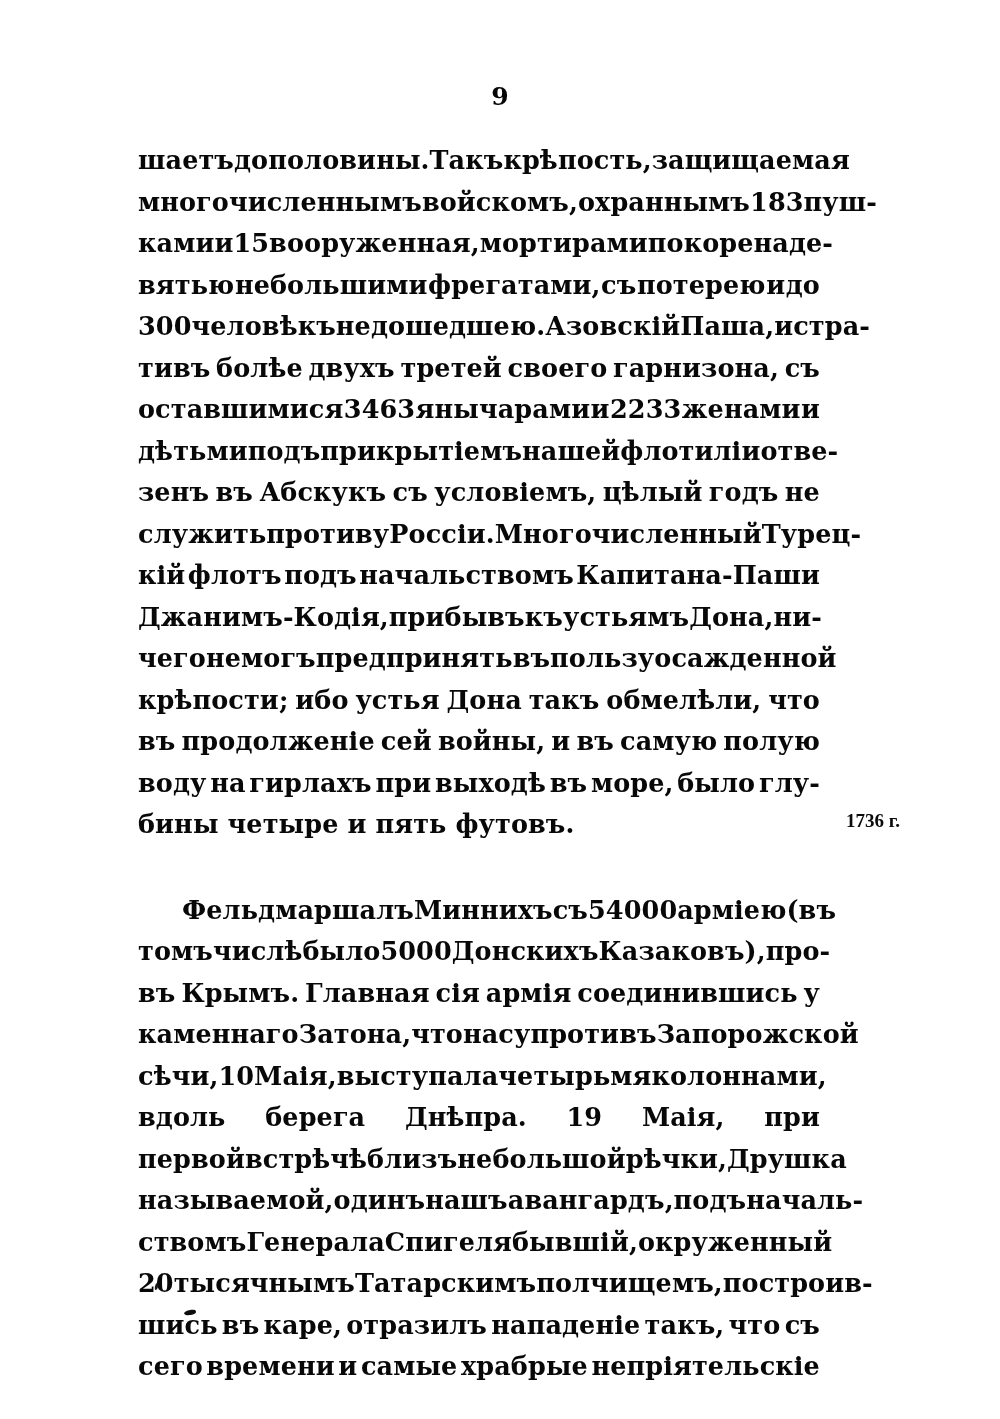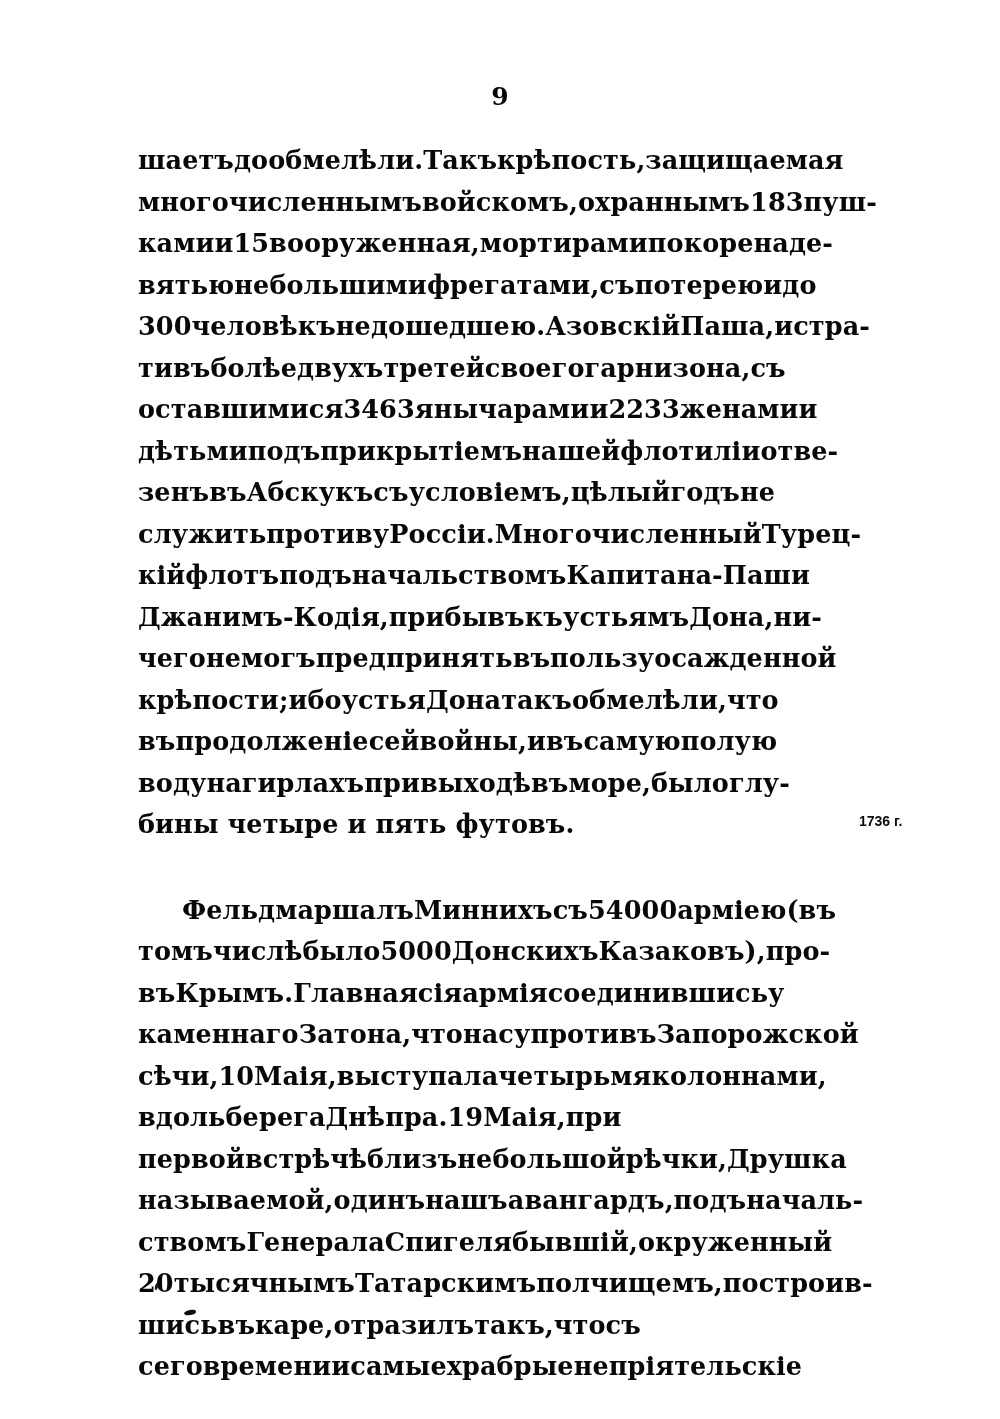--- a/index.html
+++ b/index.html
@@ -50,48 +50,47 @@
     font-weight: 700;
     font-size: 25.5px;
     line-height: 41.5px;
     color: #080808;
     white-space: pre;
     letter-spacing: 0.1px;
     -webkit-font-smoothing: none;
   }
   
   .line.just {
-    justify-content: flex-start;
+    justify-content: space-between;
   }
   
   .line.ragged {
     justify-content: flex-start;
   }
   .line.indent {
     padding-left: 44px;
     width: 638px;
   }
   .line .w {
     display: inline-block;
     white-space: pre;
   }
   .line.ragged .w + .w {
     margin-left: 9px;
   }
   .marginal-note {
     position: absolute;
     left: 846px;
     top: 812px;
-    font-family: Liberation Sans, sans-serif;
+    font-family: Liberation Serif, serif;
     font-weight: 700;
-    font-size: 14px;
+    font-size: 19px;
     line-height: 18px;
     color: #0b0b0b;
     white-space: pre;
-    margin-left: 13px;
   }
   .speck {
     position: absolute;
     left: 184px;
     top: 1310px;
     width: 12px;
     height: 5px;
     background: #0d0d0d;
     border-radius: 60% 40% 50% 50%;
     transform: rotate(-8deg);
@@ -109,21 +108,21 @@
 </style>
 </head>
 <body>
 
 <div class="page">
 
   <div class="page-number">9</div>
 
   <div class="textblock" id="textblock">
       <div class="para">
-        <div class="line just"><span class="w">шаетъ</span><span class="w">до</span><span class="w">обмелѣли.</span><span class="w">Такъ</span><span class="w">крѣпость,</span><span class="w">защищаемая</span></div>
+        <div class="line just"><span class="w">шаетъ</span><span class="w">до</span><span class="w">половины.</span><span class="w">Такъ</span><span class="w">крѣпость,</span><span class="w">защищаемая</span></div>
         <div class="line just"><span class="w">многочисленнымъ</span><span class="w">войскомъ,</span><span class="w">охраннымъ</span><span class="w">183</span><span class="w">пуш-</span></div>
         <div class="line just"><span class="w">ками</span><span class="w">и</span><span class="w">15</span><span class="w">вооруженная,</span><span class="w">мортирами</span><span class="w">покорена</span><span class="w">де-</span></div>
         <div class="line just"><span class="w">вятью</span><span class="w">небольшими</span><span class="w">фрегатами,</span><span class="w">съ</span><span class="w">потерею</span><span class="w">и</span><span class="w">до</span></div>
         <div class="line just"><span class="w">300</span><span class="w">человѣкъ</span><span class="w">недошедшею.</span><span class="w">Азовскій</span><span class="w">Паша,</span><span class="w">истра-</span></div>
         <div class="line just"><span class="w">тивъ</span><span class="w">болѣе</span><span class="w">двухъ</span><span class="w">третей</span><span class="w">своего</span><span class="w">гарнизона,</span><span class="w">съ</span></div>
         <div class="line just"><span class="w">оставшимися</span><span class="w">3463</span><span class="w">янычарами</span><span class="w">и</span><span class="w">2233</span><span class="w">женами</span><span class="w">и</span></div>
         <div class="line just"><span class="w">дѣтьми</span><span class="w">подъ</span><span class="w">прикрытіемъ</span><span class="w">нашей</span><span class="w">флотиліи</span><span class="w">отве-</span></div>
         <div class="line just"><span class="w">зенъ</span><span class="w">въ</span><span class="w">Абскукъ</span><span class="w">съ</span><span class="w">условіемъ,</span><span class="w">цѣлый</span><span class="w">годъ</span><span class="w">не</span></div>
         <div class="line just"><span class="w">служить</span><span class="w">противу</span><span class="w">Россіи.</span><span class="w">Многочисленный</span><span class="w">Турец-</span></div>
         <div class="line just"><span class="w">кій</span><span class="w">флотъ</span><span class="w">подъ</span><span class="w">начальствомъ</span><span class="w">Капитана-Паши</span></div>
@@ -138,21 +137,21 @@
         <div class="line just indent"><span class="w">Фельдмаршалъ</span><span class="w">Миннихъ</span><span class="w">съ</span><span class="w">54000</span><span class="w">арміею</span><span class="w">(въ</span></div>
         <div class="line just"><span class="w">томъ</span><span class="w">числѣ</span><span class="w">было</span><span class="w">5000</span><span class="w">Донскихъ</span><span class="w">Казаковъ),</span><span class="w">про-</span></div>
         <div class="line just"><span class="w">въ</span><span class="w">Крымъ.</span><span class="w">Главная</span><span class="w">сія</span><span class="w">армія</span><span class="w">соединившись</span><span class="w">у</span></div>
         <div class="line just"><span class="w">каменнаго</span><span class="w">Затона,</span><span class="w">что</span><span class="w">насупротивъ</span><span class="w">Запорожской</span></div>
         <div class="line just"><span class="w">сѣчи,</span><span class="w">10</span><span class="w">Маія,</span><span class="w">выступала</span><span class="w">четырьмя</span><span class="w">колоннами,</span></div>
         <div class="line just"><span class="w">вдоль</span><span class="w">берега</span><span class="w">Днѣпра.</span><span class="w">19</span><span class="w">Маія,</span><span class="w">при</span></div>
         <div class="line just"><span class="w">первой</span><span class="w">встрѣчѣ</span><span class="w">близъ</span><span class="w">небольшой</span><span class="w">рѣчки,</span><span class="w">Друшка</span></div>
         <div class="line just"><span class="w">называемой,</span><span class="w">одинъ</span><span class="w">нашъ</span><span class="w">авангардъ,</span><span class="w">подъ</span><span class="w">началь-</span></div>
         <div class="line just"><span class="w">ствомъ</span><span class="w">Генерала</span><span class="w">Спигеля</span><span class="w">бывшій,</span><span class="w">окруженный</span></div>
         <div class="line just"><span class="w">20</span><span class="w">тысячнымъ</span><span class="w">Татарскимъ</span><span class="w">полчищемъ,</span><span class="w">построив-</span></div>
-        <div class="line just"><span class="w">шись</span><span class="w">въ</span><span class="w">каре,</span><span class="w">отразилъ</span><span class="w">такъ,</span><span class="w">что</span><span class="w">съ</span></div>
+        <div class="line just"><span class="w">шись</span><span class="w">въ</span><span class="w">каре,</span><span class="w">отразилъ</span><span class="w">нападеніе</span><span class="w">такъ,</span><span class="w">что</span><span class="w">съ</span></div>
         <div class="line just"><span class="w">сего</span><span class="w">времени</span><span class="w">и</span><span class="w">самые</span><span class="w">храбрые</span><span class="w">непріятельскіе</span></div>
       </div>
     </div>
 
   <div class="marginal-note">1736 г.</div>
 
   <div class="speck"></div>
   <div class="speck2"></div>
 
 </div>

